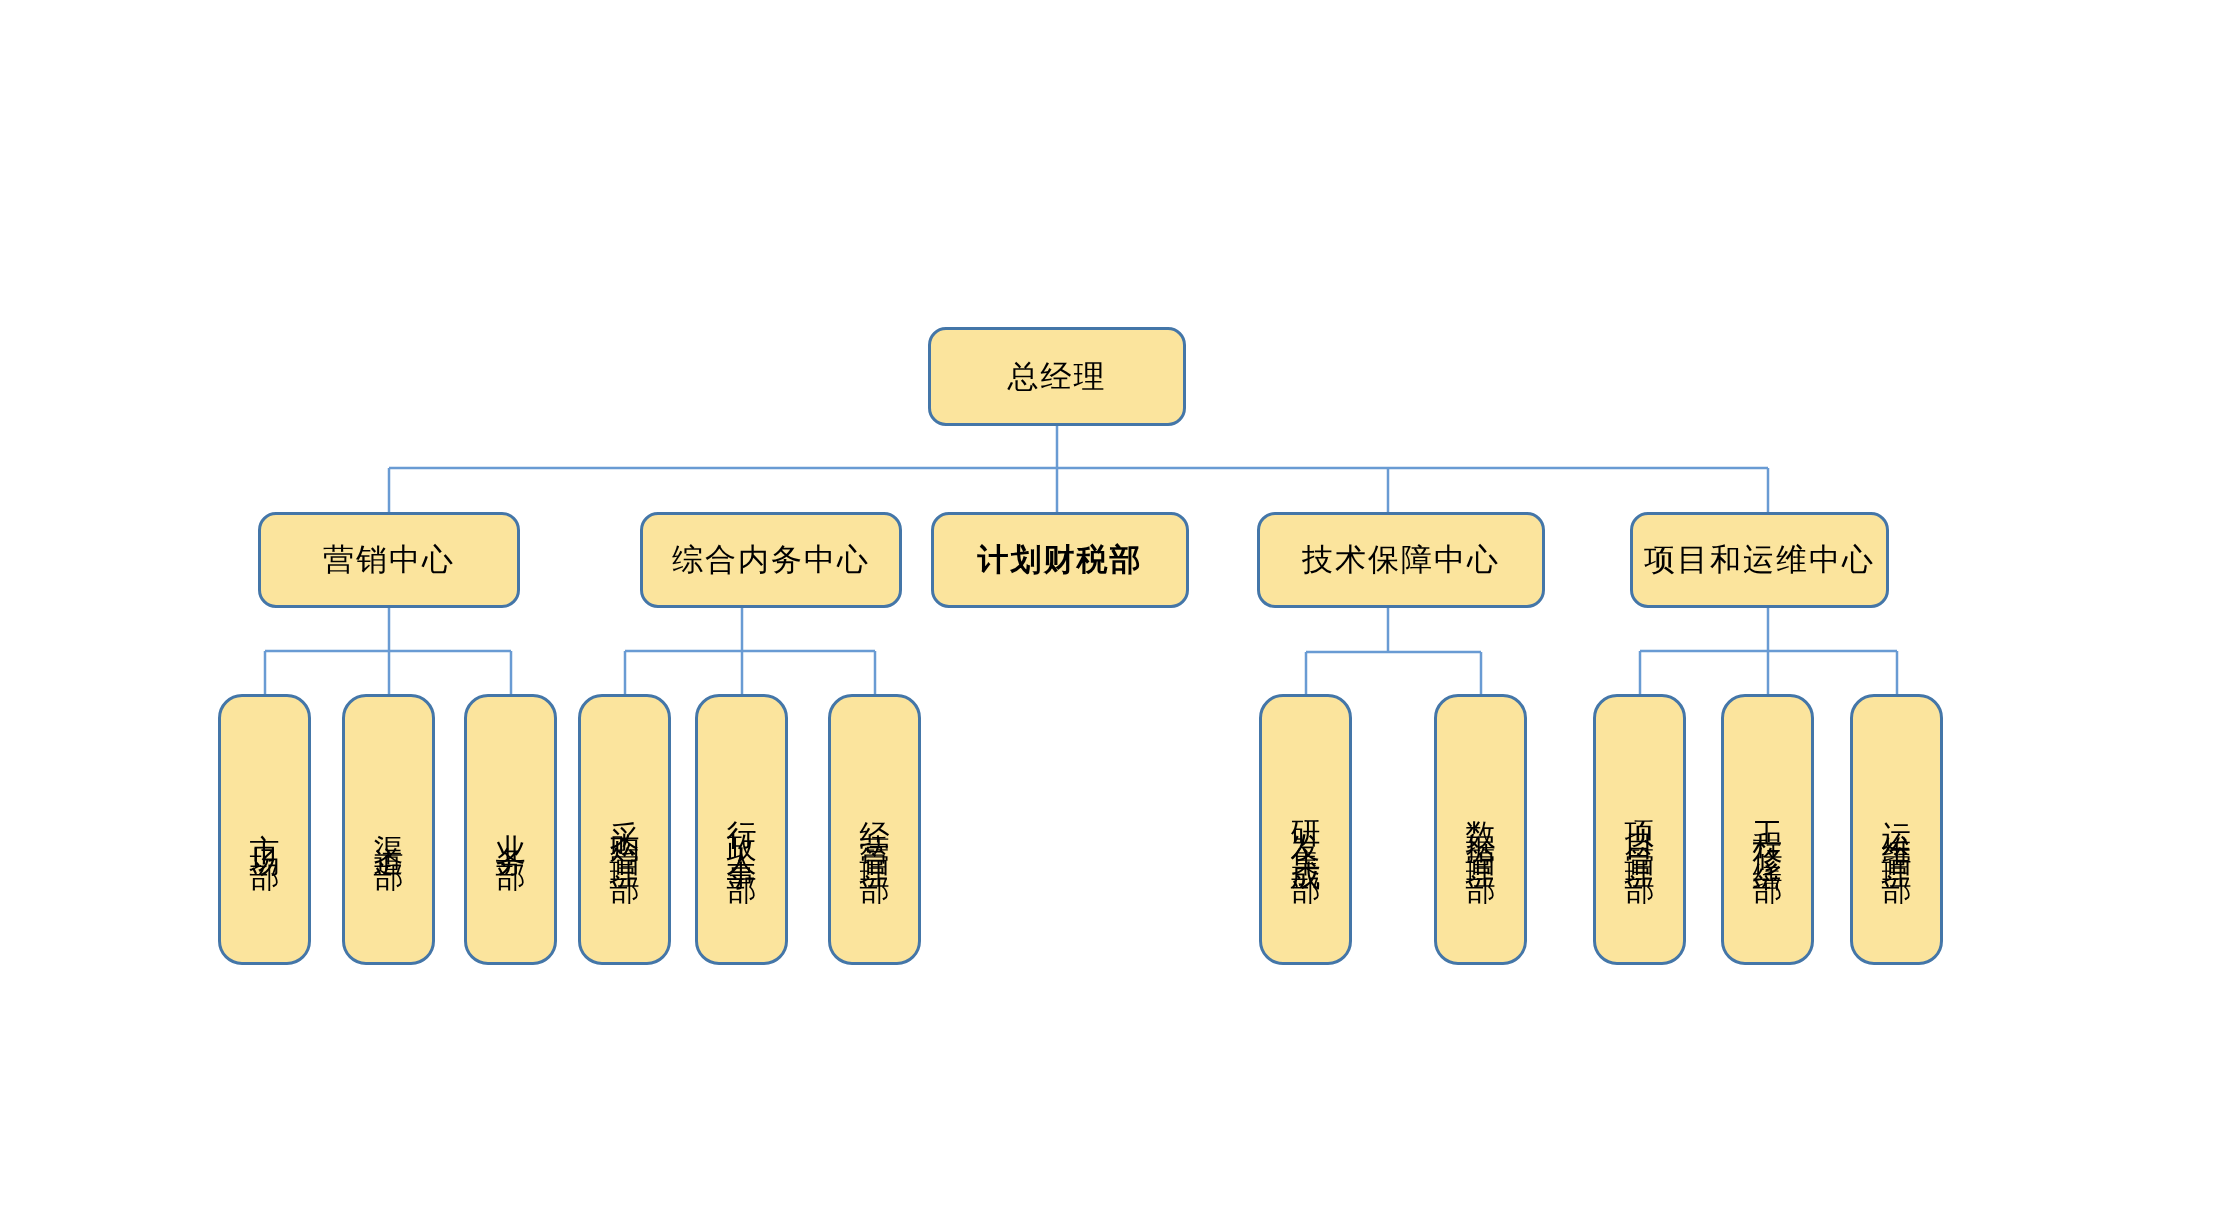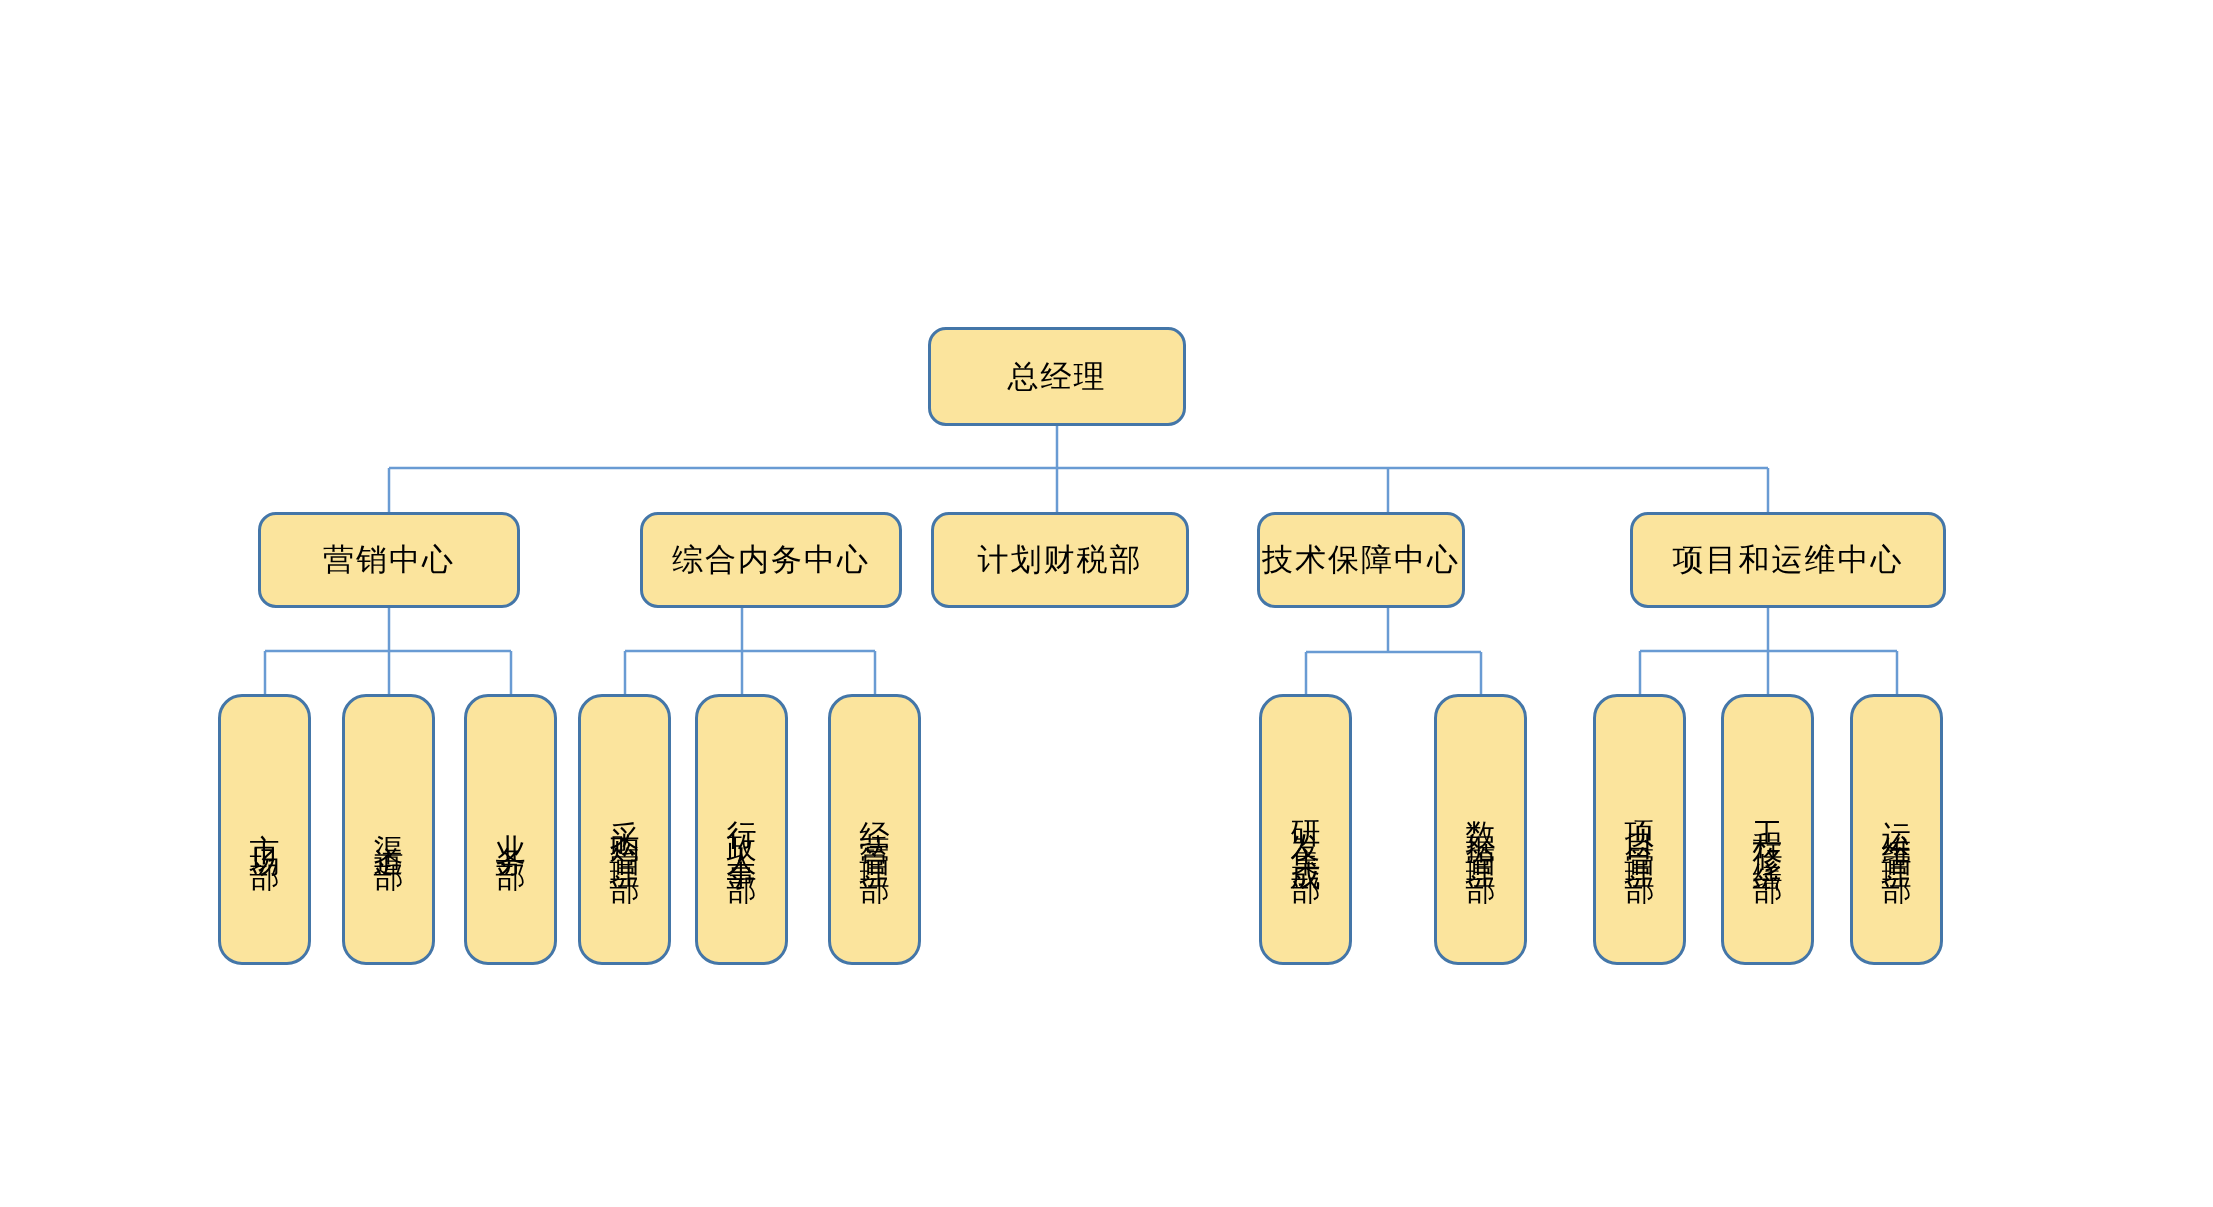--- a/index.html
+++ b/index.html
@@ -107,27 +107,27 @@
   <div class="node wide" style="left:258px; width:262px;">
     <span class="label">营销中心</span>
   </div>
 
   <div class="node wide root" style="left:928px; width:258px;">
     <span class="label">总经理</span>
   </div>
   <div class="node wide" style="left:610px; width:262px;margin-left:30px;">
     <span class="label">综合内务中心</span>
   </div>
-  <div class="node wide" style="left:931px; width:258px;">
+  <div class="node wide" style="left:931px; width:258px;font-weight:bold;">
     <span class="label">计划财税部</span>
   </div>
-  <div class="node wide" style="left:1257px; width:208px;">
+  <div class="node wide" style="left:1257px; width:288px;">
     <span class="label">技术保障中心</span>
   </div>
-  <div class="node wide" style="left:1630px; width:316px;">
+  <div class="node wide" style="left:1630px; width:259px;">
     <span class="label">项目和运维中心</span>
   </div>
 
   <div class="node tall" style="left:218px;">
     <span class="label">市场部</span>
   </div>
   <div class="node tall" style="left:342px;">
     <span class="label">渠道部</span>
   </div>
   <div class="node tall" style="left:464px;">

